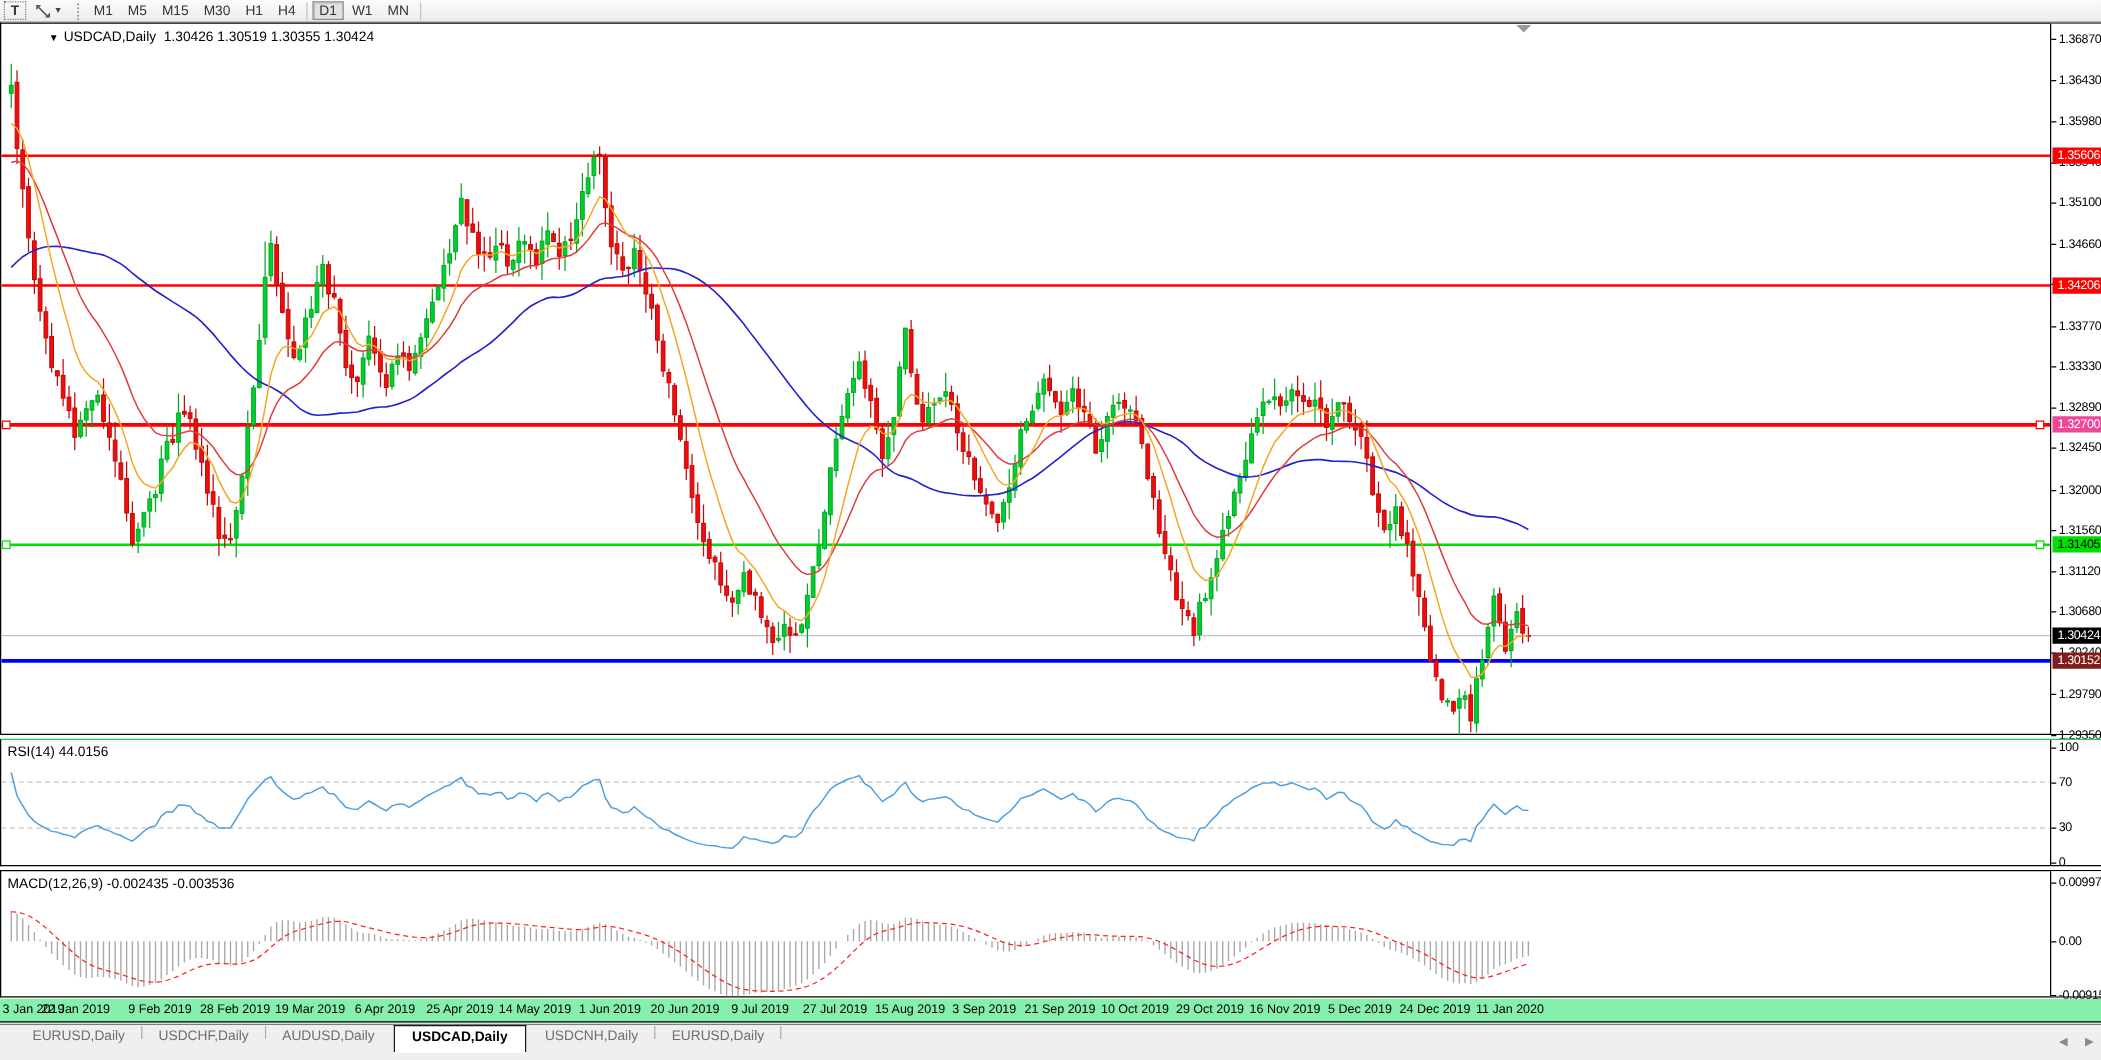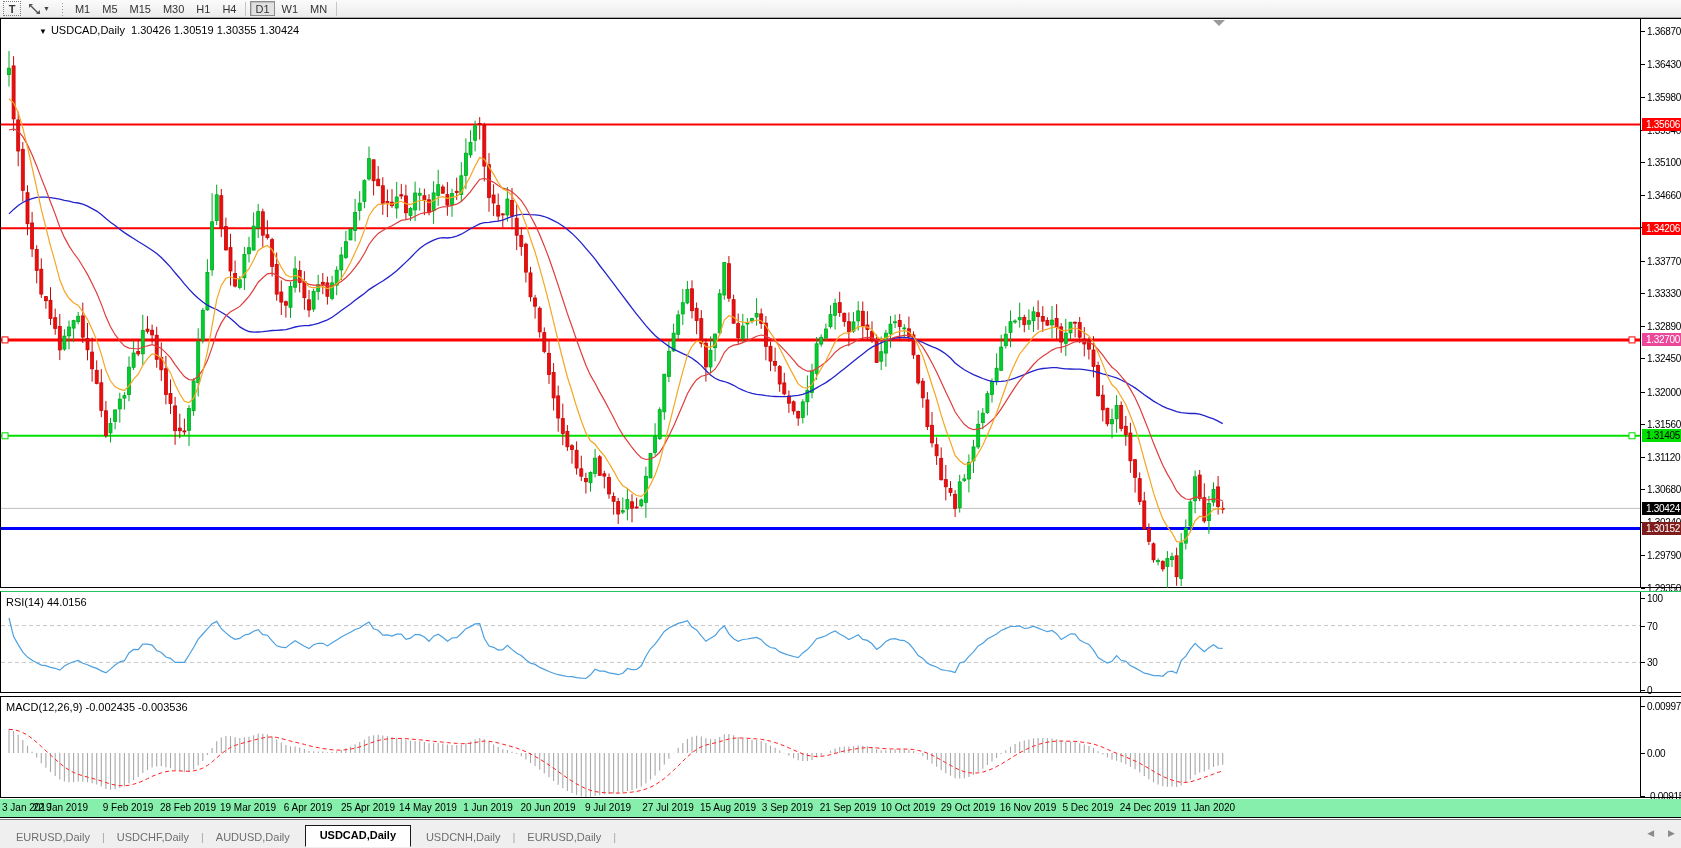--- a/index.html
+++ b/index.html
@@ -40,21 +40,21 @@
   .ytick span { font-size:10px; color:#000; margin-left:2px; letter-spacing:-0.3px; white-space:nowrap; }
   .price-label { position:absolute; left:1px; right:0; height:13px; line-height:13px;
                  font-size:10px; padding-left:4px; letter-spacing:-0.3px; z-index:3; }
   .chart-title { position:absolute; top:5px; left:6px; font-size:11px; color:#000; z-index:2; white-space:nowrap;margin-left:32px; }
   .chart-title .tri { font-size:8px; margin-right:4px; }
   .ind-label { position:absolute; top:4px; left:5px; font-size:11px; color:#000; z-index:2; white-space:nowrap; }
   .date-label { position:absolute; top:3px; font-size:10px; color:#000; white-space:nowrap; }
   
   #tabbar { position:absolute; top:819px; left:0; width:1681px; height:29px;
             background:#efefef; border-top:1px solid #7b7b7b; display:flex; align-items:flex-end; }
-  #tabs { display:flex; align-items:flex-end; padding-left:4px; height:100%; }
+  #tabs { display:flex; align-items:flex-start; padding-left:14px; height:100%; }
   .tab { font-size:11px; color:#6e6e6e; padding:3px 12px 5px 12px; cursor:default; white-space:nowrap; }
   .tab.selected { background:#fff; border:1px solid #1a1a1a; border-bottom:1px solid #fff;
                   color:#000; font-weight:bold; padding:3px 14px 5px 14px; margin-bottom:1px; }
   .tab-sep { color:#a8a8a8; font-size:11px; padding-bottom:5px; }
   .tab-sep.hide { visibility:hidden; }
   #tab-scroll { position:absolute; right:6px; top:7px; display:flex; gap:14px; }
   #tab-scroll span { font-size:9px; color:#8a8a8a; cursor:default; line-height:12px; }
 </style>
 </head>
 <body>

